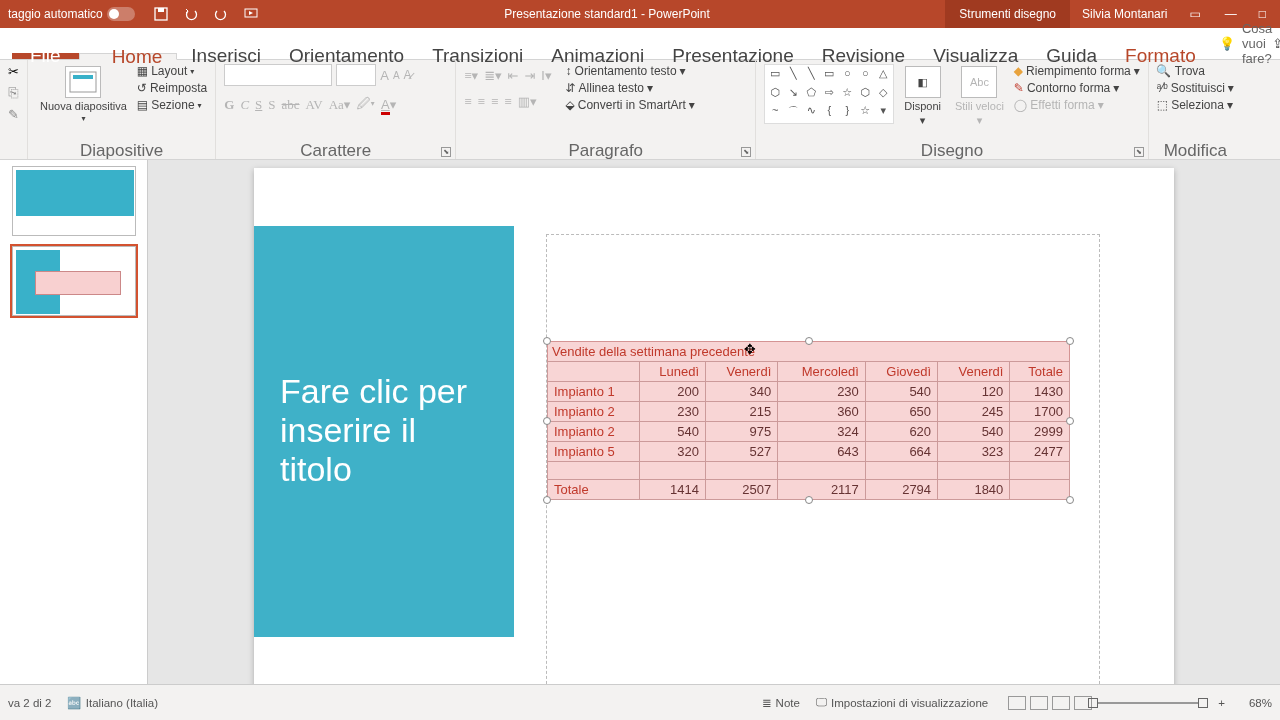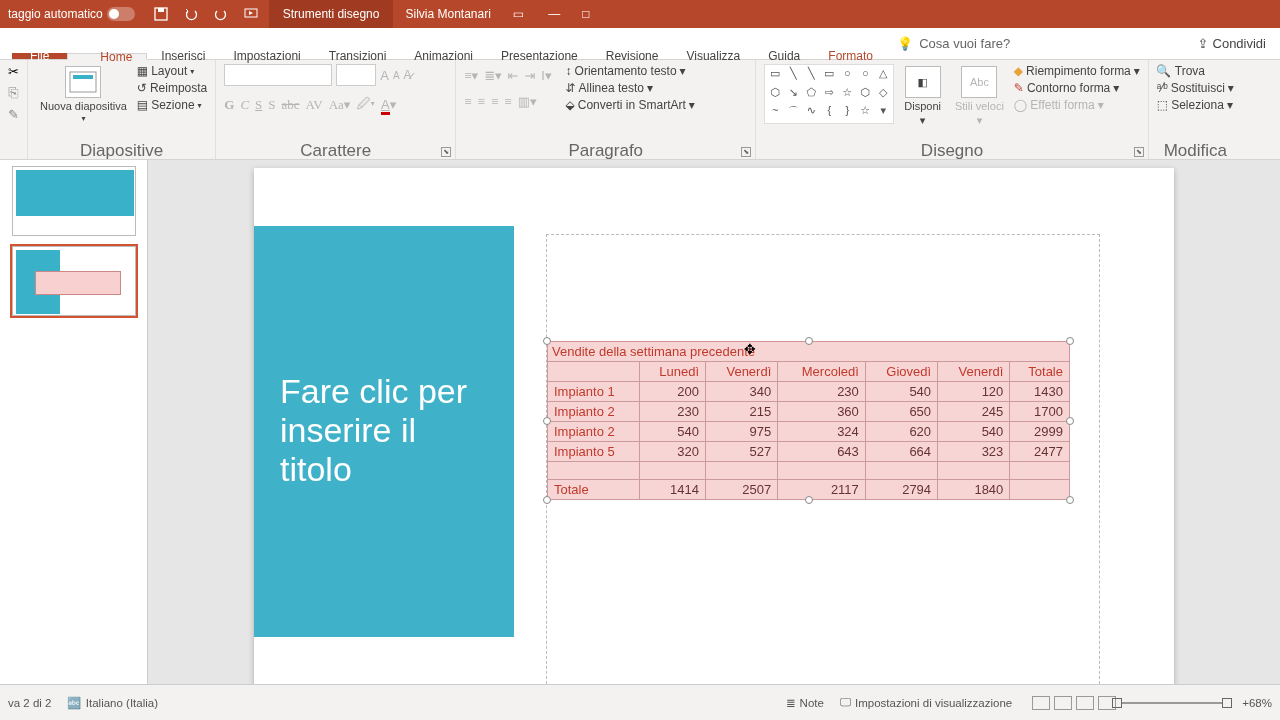--- a/index.html
+++ b/index.html
@@ -13,21 +13,21 @@
 .qat { display:flex; gap:14px; padding:0 10px; }
 .qat .ic { width:16px; height:16px; display:flex; align-items:center; justify-content:center; }
 .titlebar .title { flex:1; text-align:center; }
 .tool-tab { background:#a03a20; padding:0 14px; height:28px; display:flex; align-items:center; }
 .user { padding:0 12px; }
 .winbtns { display:flex; gap:22px; padding:0 14px; }
 .winbtns span { cursor:pointer; }
 
 
 .tabs { height:32px; background:#fff; border-bottom:1px solid #d4d4d4; display:flex; align-items:stretch; padding-left:12px; }
-.tab { padding:0 14px; display:flex; align-items:center; font-size:12px; color:#444; cursor:pointer;margin-top:25px; }
+.tab { padding:0 14px; display:flex; align-items:center; font-size:19px; color:#444; cursor:pointer;margin-top:25px; }
 .tab.active { background:#f3f2f1; border:1px solid #d4d4d4; border-bottom:1px solid #f3f2f1; color:#b7472a; margin-bottom:-1px;padding-left:32px; }
 .tab.ctx { color:#b7472a; }
 .tell { margin-left:10px; display:flex; align-items:center; color:#666; gap:6px; font-size:13px;}
 .share { margin-left:auto; margin-right:14px; display:flex; align-items:center; gap:4px; color:#444; font-size:13px;}
 
 
 .ribbon { height:100px; background:#f3f2f1; border-bottom:1px solid #d4d4d4; display:flex; }
 .group { border-right:1px solid #e1dfdd; padding:4px 8px 2px; display:flex; flex-direction:column; justify-content:space-between; position:relative; }
 .group-label { text-align:center; font-size:17px; color:#666; height:16px;}
 .group .dlg { position:absolute; right:4px; bottom:2px; width:10px; height:10px; border:1px solid #999; font-size:7px; text-align:center; line-height:8px; color:#666;}
@@ -105,34 +105,35 @@
           <path d="M3 4 A5 5 0 1 0 10 4" fill="none" stroke="#fff" stroke-width="1.3"></path>
         </svg>
       </span>
     <span class="ic">
         <svg width="14" height="14">
           <rect x="1" y="2" width="12" height="8" fill="none" stroke="#fff"></rect>
           <path d="M5 4 L9 6 L5 8 Z" fill="#fff"></path>
         </svg>
       </span>
   </div>
+  <div class="title">Presentazione standard1  -  PowerPoint</div>
   <div class="tool-tab">Strumenti disegno</div>
   <div class="user">Silvia Montanari</div>
   <span style="margin:0 10px;">▭</span>
   <div class="winbtns">
     <span>—</span>
     <span>□</span>
   </div>
 </div>
 
 <div class="tabs">
   <div class="tab" style="color:#fff;background:#b7472a;padding:0 18px;">File</div>
   <div class="tab active">Home</div>
   <div class="tab">Inserisci</div>
-  <div class="tab">Impostazioni</div>
+  <div class="tab">Orientamento</div>
   <div class="tab">Transizioni</div>
   <div class="tab">Animazioni</div>
   <div class="tab">Presentazione</div>
   <div class="tab">Revisione</div>
   <div class="tab">Visualizza</div>
   <div class="tab">Guida</div>
   <div class="tab ctx">Formato</div>
   <div class="tell">
     <span>💡</span>
     <span>Cosa vuoi fare?</span>
@@ -412,14 +413,14 @@
   <div class="item">
       <span>🖵</span>
       <span>Impostazioni di visualizzazione</span>
     </div>
   <div class="viewbtn"></div>
   <div class="viewbtn"></div>
   <div class="viewbtn"></div>
   <div class="viewbtn"></div>
   <div class="zoom-line"></div>
   <span style="margin-left:14px;">+</span>
-  <span style="margin-left:0;">68%</span>
+  <span style="margin-left:24px;">68%</span>
 </div>
 
 </body></html>

